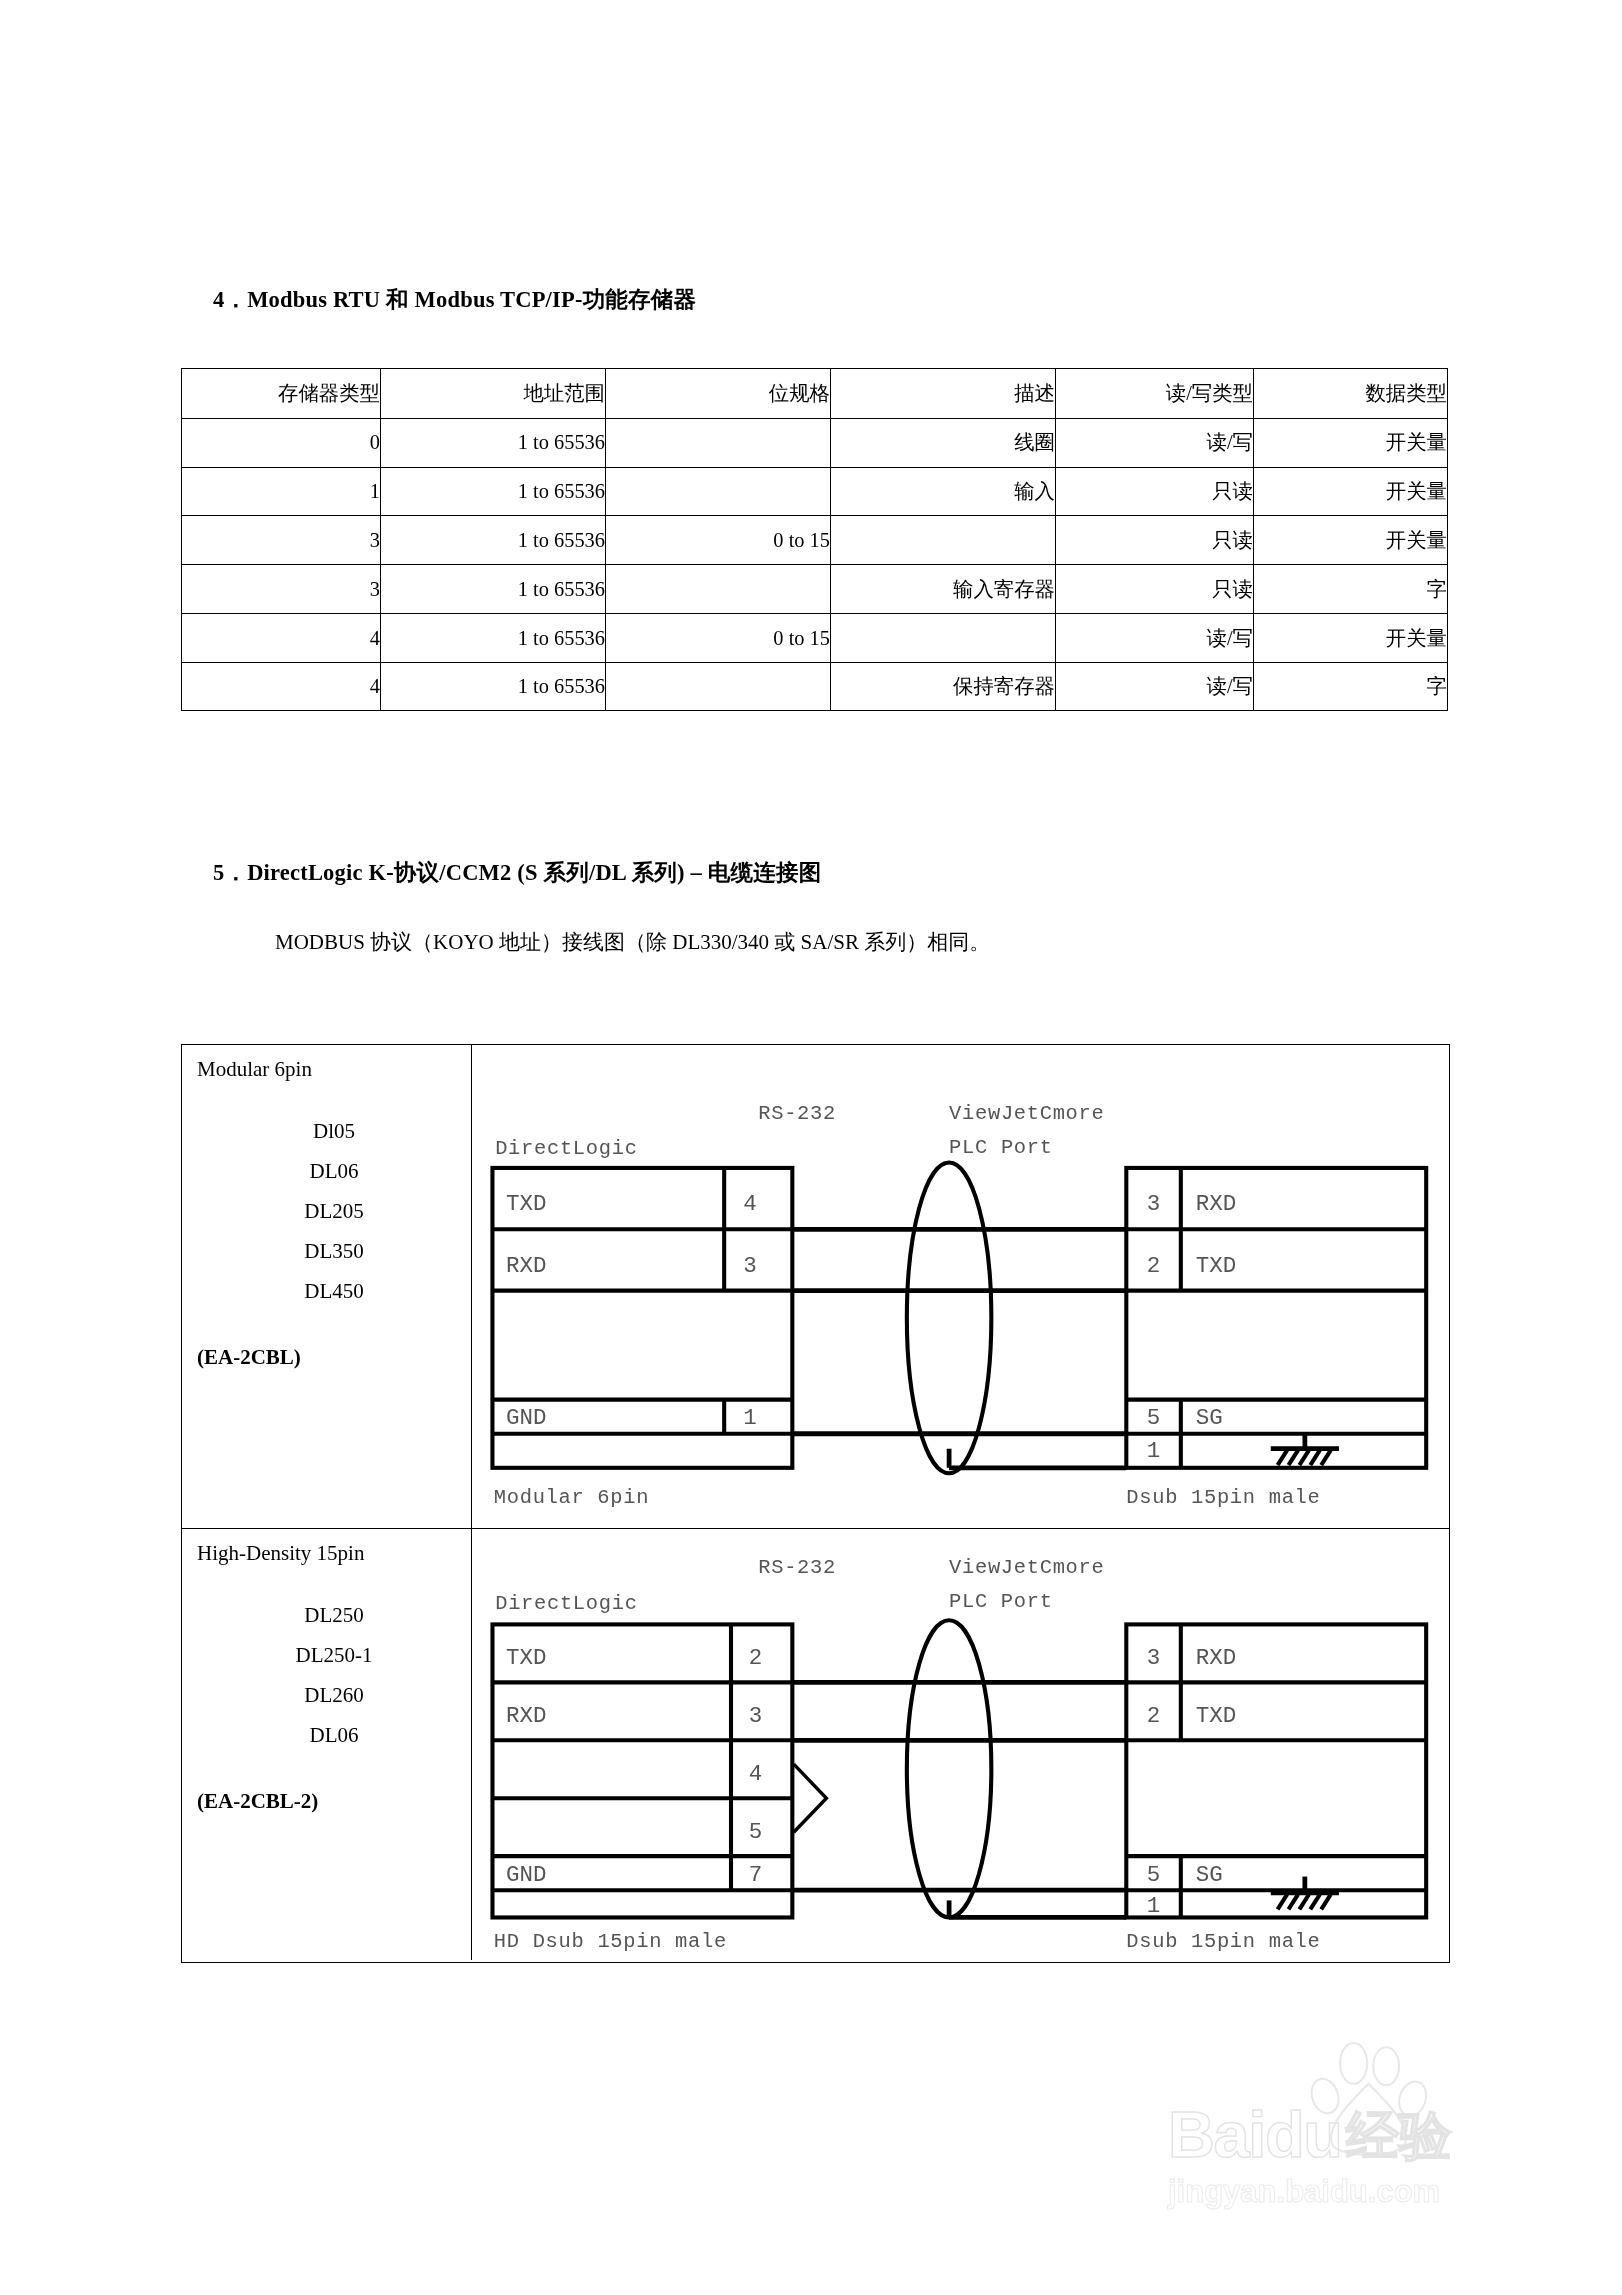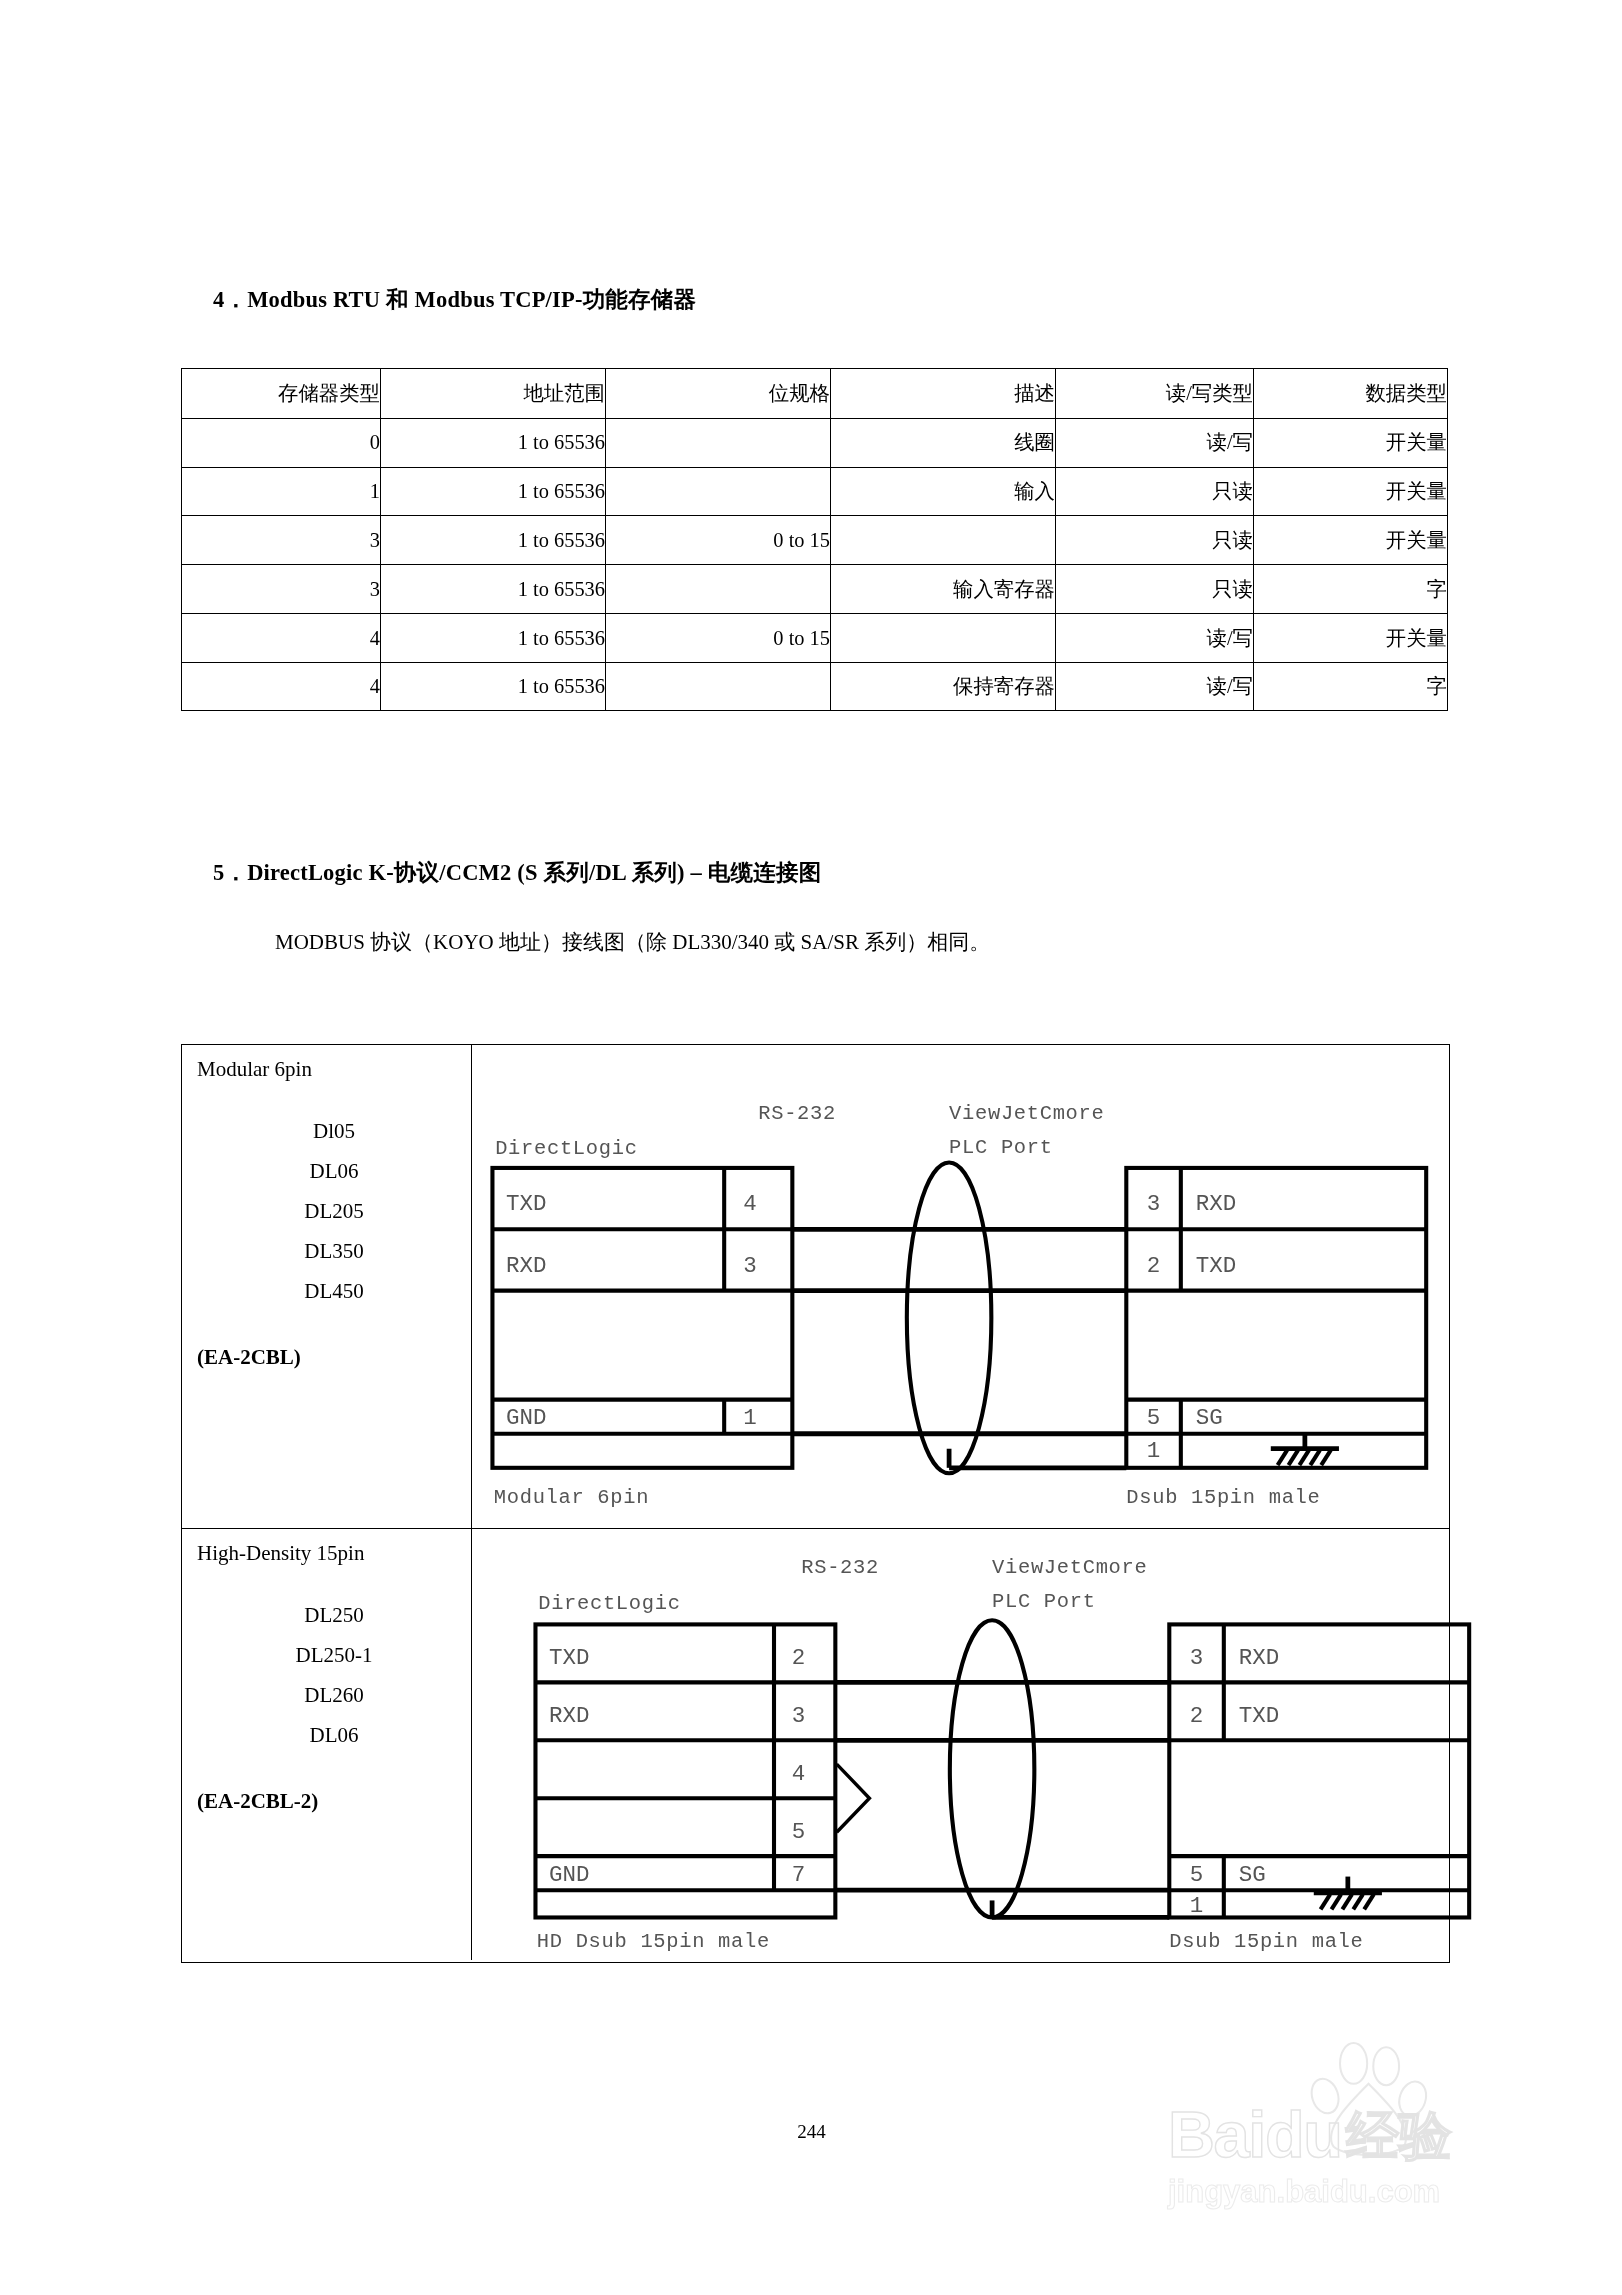--- a/index.html
+++ b/index.html
@@ -87,21 +87,21 @@
     height: 919px;
     border: 1.6px solid #000;
     box-sizing: border-box;
   }
   .cable-row {
     position: relative;
     display: flex;
     box-sizing: border-box;
   }
   #cable-row-1 { height: 484px; border-bottom: 1.6px solid #000; }
-  #cable-row-2 { height: 431px; gap: 43px; }
+  #cable-row-2 { height: 431px; }
 
   .cable-labels {
     width: 290px;
     flex: 0 0 290px;
     border-right: 1.6px solid #000;
     box-sizing: border-box;
     padding: 13.6px 0 0 15px;
   }
   .cable-labels .lbl {
     font-family: "Liberation Serif", serif;
@@ -452,16 +452,15 @@
         </g>
       </svg>
     </div>
     <div class="wm-row">
       <span class="wm-main">Baidu</span>
       <span class="wm-cn">经验</span>
     </div>
     <div class="wm-url">jingyan.baidu.com</div>
   </div>
 
-  <div id="page-number">244</div>
 
 </div>
 
 
 </body></html>

